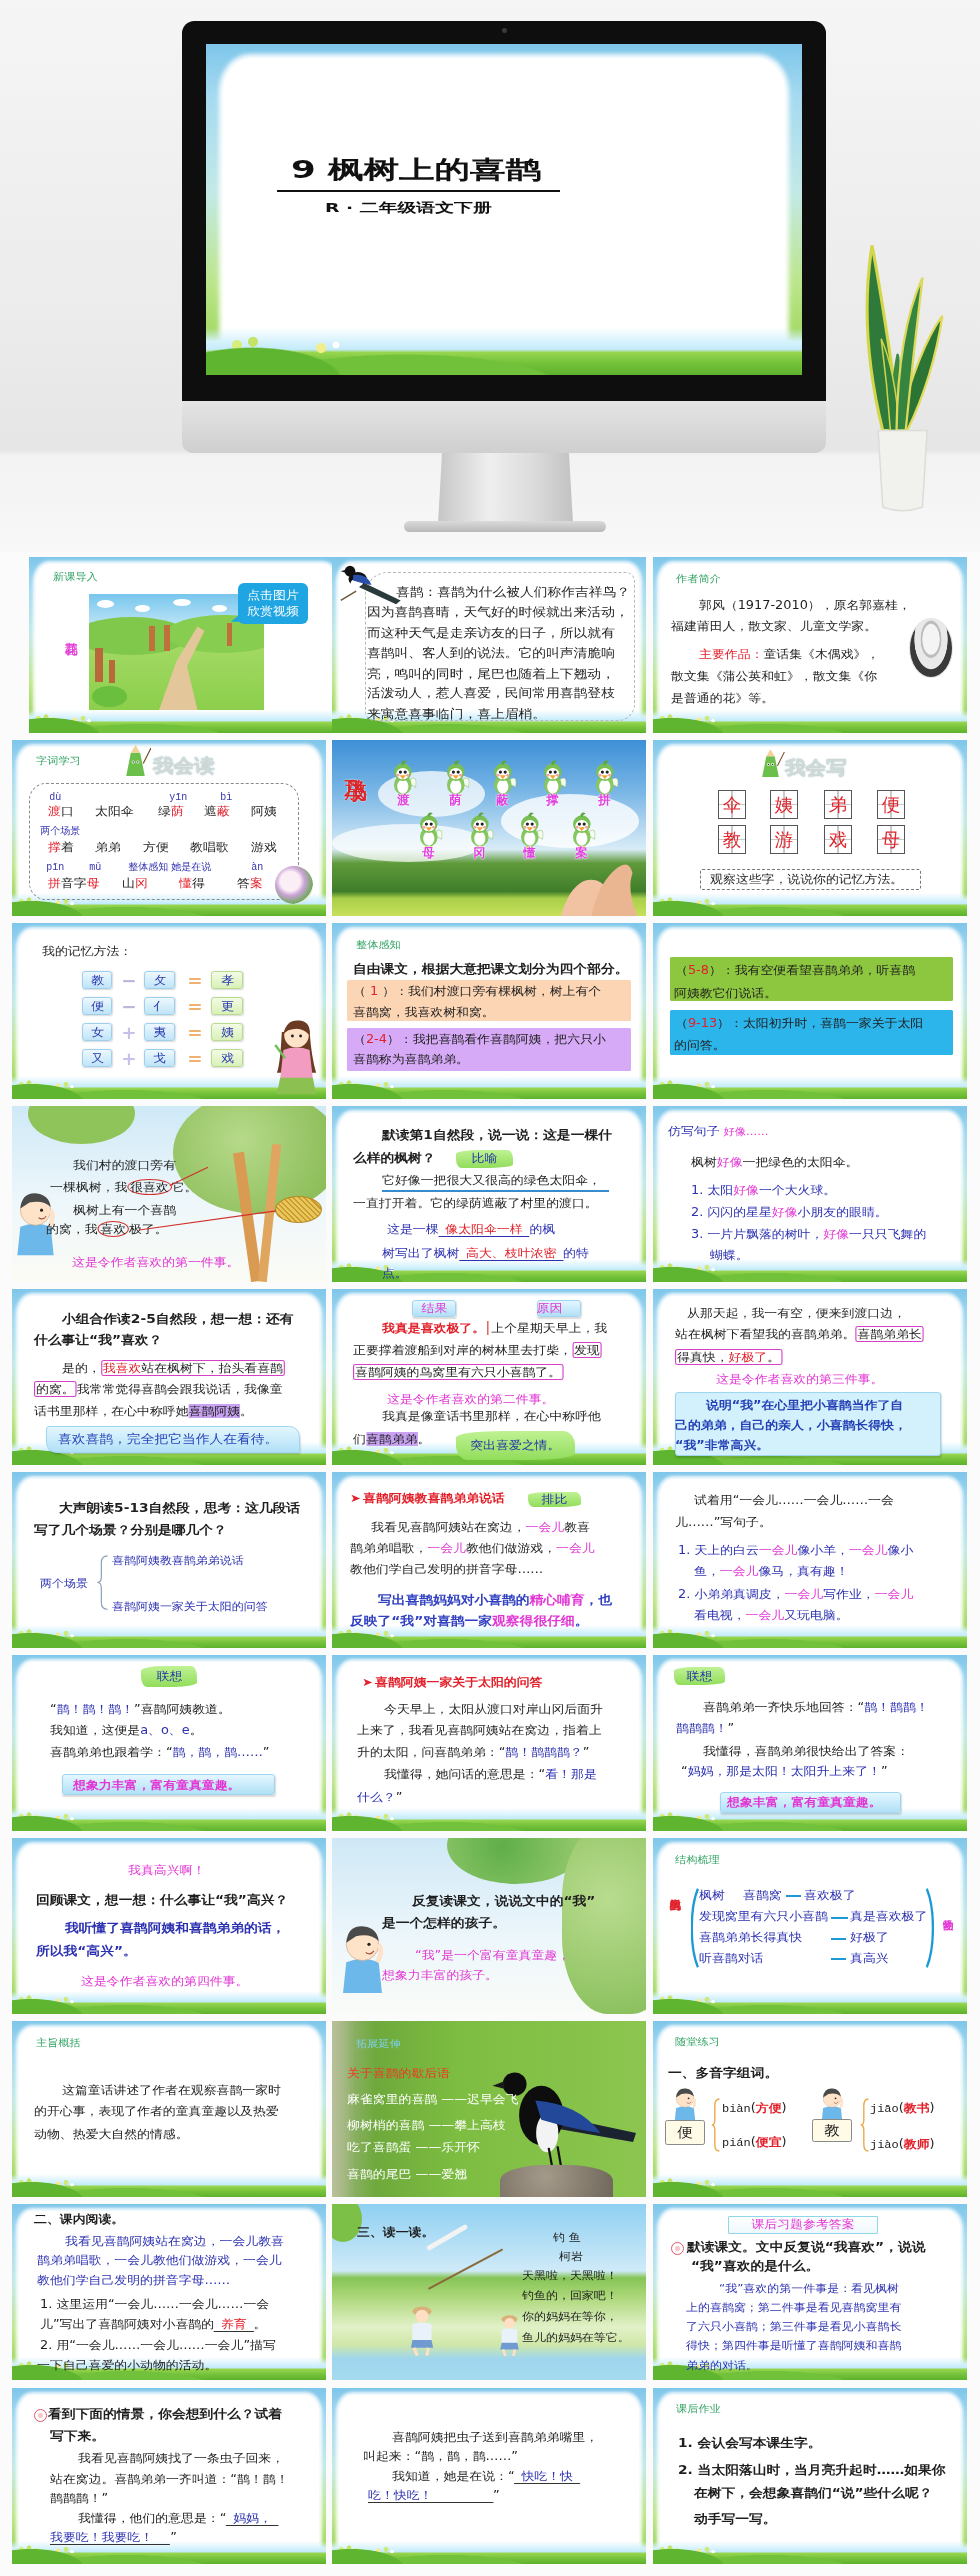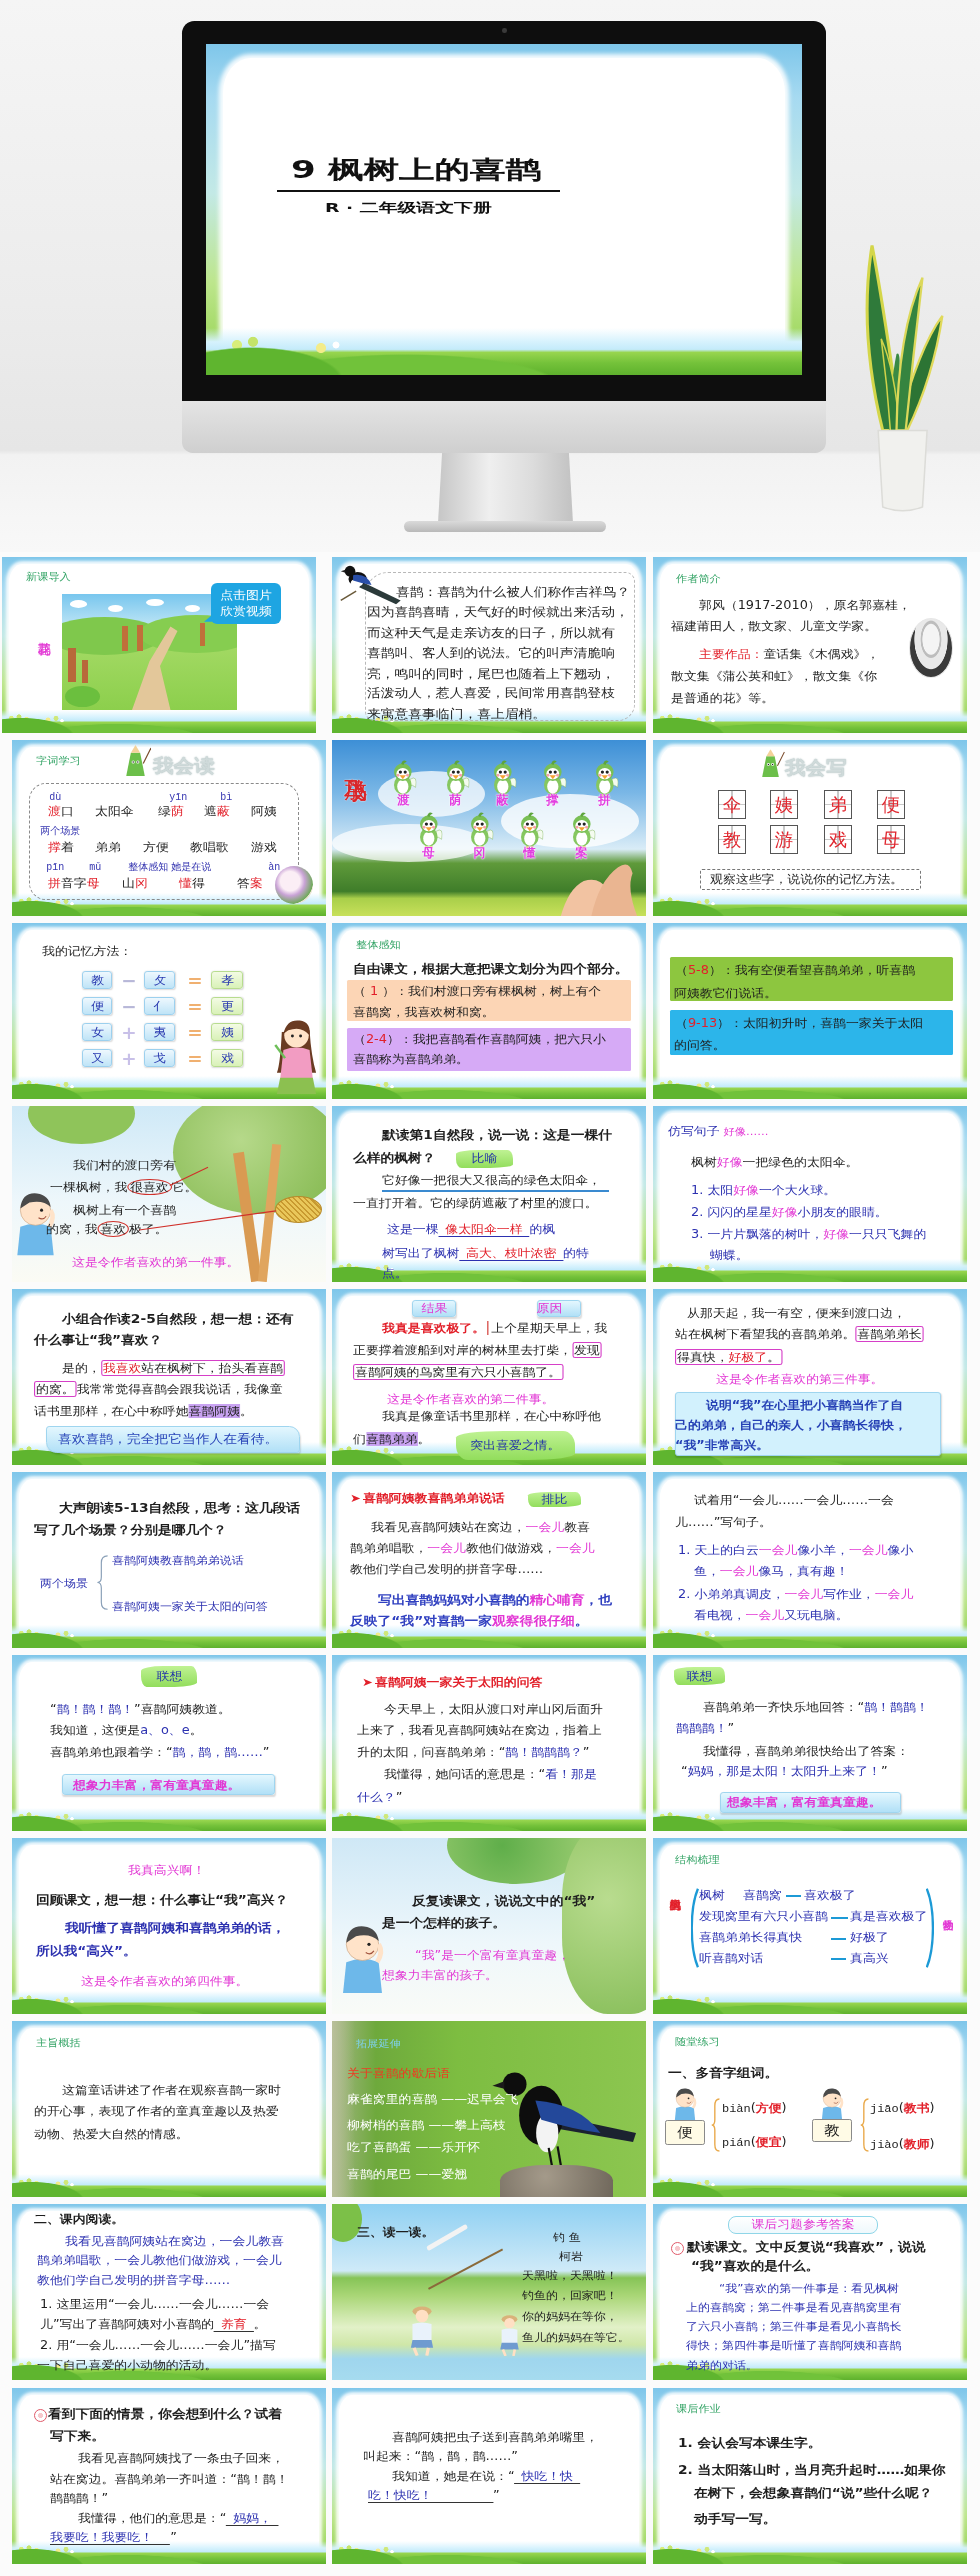--- a/index.html
+++ b/index.html
@@ -182,21 +182,21 @@
   <svg class="plant" viewBox="0 0 140 360">
     <path d="M52,250 Q20,120 38,8 Q52,80 76,250 Z" fill="#2f7a3a" stroke="#d4d64a" stroke-width="4"></path>
     <path d="M66,250 Q80,140 70,150 Q62,190 60,250 Z" fill="#3a8a44"></path>
     <path d="M70,250 Q100,140 130,100 Q118,180 84,250 Z" fill="#2c7434" stroke="#e0d95a" stroke-width="3"></path>
     <path d="M62,250 Q58,190 50,130 Q68,170 74,250 Z" fill="#2f7d3a" stroke="#cfd24a" stroke-width="2"></path>
     <path d="M70,250 Q72,120 104,50 Q92,150 82,250 Z" fill="#35843f" stroke="#dcd85a" stroke-width="3"></path>
     <path d="M46,250 L110,250 L104,350 Q78,360 52,350 Z" fill="#f1f1ee" stroke="#dcdcd8" stroke-width="2"></path>
   </svg>
 </section>
 
-<div class="slide std" style="left:2px;top:557px">
+<div class="slide std" style="left:29px;top:557px">
   <div class="t hd" style="left:24px;top:13px">新课导入</div>
   <div class="vt c-mag" style="left:35px;top:75px;font-size:13px;line-height:13.8px">花喜鹊</div>
   <div class="scene" style="left:60px;top:37px;width:175px;height:116px;overflow:hidden;background:linear-gradient(180deg,#78c6ee 0%,#b9e3f5 26%,#a9dc6a 28%,#8ccf4c 100%)">
     <div style="left:7.7px;top:6.1px;width:17px;height:7.7px;border-radius:50%;background:#fff"></div>
     <div style="left:46px;top:10.7px;width:15.3px;height:6.9px;border-radius:50%;background:#fff"></div>
     <div style="left:84px;top:4.6px;width:18.4px;height:7.7px;border-radius:50%;background:#fff"></div>
     <div style="left:123px;top:10.7px;width:15.3px;height:6.9px;border-radius:50%;background:#fff"></div>
     <div style="left:-15.3px;top:23px;width:115px;height:38px;border-radius:50%;background:#7fc84c"></div>
     <div style="left:77px;top:21.4px;width:115px;height:38px;border-radius:50%;background:#86cd50"></div>
     <div style="left:60px;top:32px;width:6.1px;height:24.5px;background:#c0703a"></div>
@@ -247,21 +247,21 @@
   <div style="left:17px;top:43px;width:270px;height:117px;border:1.1px dashed #8a8a8a;border-radius:17px"></div>
 
   <div class="py" style="left:37px;top:53px">dù</div>
   <div class="py" style="left:157px;top:53px">yīn</div>
   <div class="py" style="left:208px;top:53px">bì</div>
   <div class="py" style="left:28px;top:87px">两个场景</div>
   <div class="py" style="left:34px;top:123px">pīn</div>
   <div class="py" style="left:77px;top:123px">mǔ</div>
   <div class="py" style="left:116px;top:123px">整体感知</div>
   <div class="py" style="left:159px;top:123px">她是在说</div>
-  <div class="py" style="left:256px;top:123px">àn</div>
+  <div class="py" style="left:239px;top:123px">àn</div>
 
   <div class="t" style="left:36px;top:64px"><span class="c-red">渡</span><span>口</span></div>
   <div class="t" style="left:83px;top:64px">太阳伞</div>
   <div class="t" style="left:146px;top:64px"><span>绿</span><span class="c-red">荫</span></div>
   <div class="t" style="left:192px;top:64px"><span>遮</span><span class="c-red">蔽</span></div>
   <div class="t" style="left:239px;top:64px">阿姨</div>
 
   <div class="t" style="left:36px;top:100px"><span class="c-red">撑</span><span>着</span></div>
   <div class="t" style="left:83px;top:100px">弟弟</div>
   <div class="t" style="left:131px;top:100px">方便</div>
@@ -694,21 +694,21 @@
   <div class="t b" style="left:25px;top:20.7px">三、读一读。</div>
   <div class="t t14" style="left:221px;top:26px">钓 鱼</div>
   <div class="t t14" style="left:227px;top:45px">柯岩</div>
   <div class="t t14" style="left:190px;top:64px">天黑啦，天黑啦！</div>
   <div class="t t14" style="left:190px;top:84px">钓鱼的，回家吧！</div>
   <div class="t t14" style="left:190px;top:105px">你的妈妈在等你，</div>
   <div class="t t14" style="left:190px;top:126px">鱼儿的妈妈在等它。</div>
 </div>
 
 <div class="slide std" style="left:653px;top:2204px">
-  <div style="left:75px;top:12.3px;width:150px;height:17.6px;border:1.5px solid #8fd6e8;border-radius:8px;background:linear-gradient(180deg,#fff,#eef8fc);display:flex;align-items:center;justify-content:center">
+  <div style="left:75px;top:12.3px;width:150px;height:17.6px;border:1.5px solid #8fd6e8;border-radius:1px;background:linear-gradient(180deg,#fff,#eef8fc);display:flex;align-items:center;justify-content:center">
       <span class="t c-mag" style="position:static;transform-origin:50% 50%">课后习题参考答案</span>
     </div>
   <div style="left:18.4px;top:38px;width:13px;height:13px;border-radius:50%;border:1.5px solid #e05a6a;background:radial-gradient(circle,#f7c8cc 0 30%,#fff 35%)"></div>
   <div class="t t16 b" style="left:34px;top:35px">默读课文。文中反复说“我喜欢”，说说</div>
   <div class="t t16 b" style="left:38px;top:54px">“我”喜欢的是什么。</div>
   <div class="t t14 c-blue" style="left:66px;top:77px">“我”喜欢的第一件事是：看见枫树</div>
   <div class="t t14 c-blue" style="left:33px;top:96px">上的喜鹊窝；第二件事是看见喜鹊窝里有</div>
   <div class="t t14 c-blue" style="left:33px;top:115px">了六只小喜鹊；第三件事是看见小喜鹊长</div>
   <div class="t t14 c-blue" style="left:33px;top:134px">得快；第四件事是听懂了喜鹊阿姨和喜鹊</div>
   <div class="t t14 c-blue" style="left:33px;top:154px">弟弟的对话。</div>

